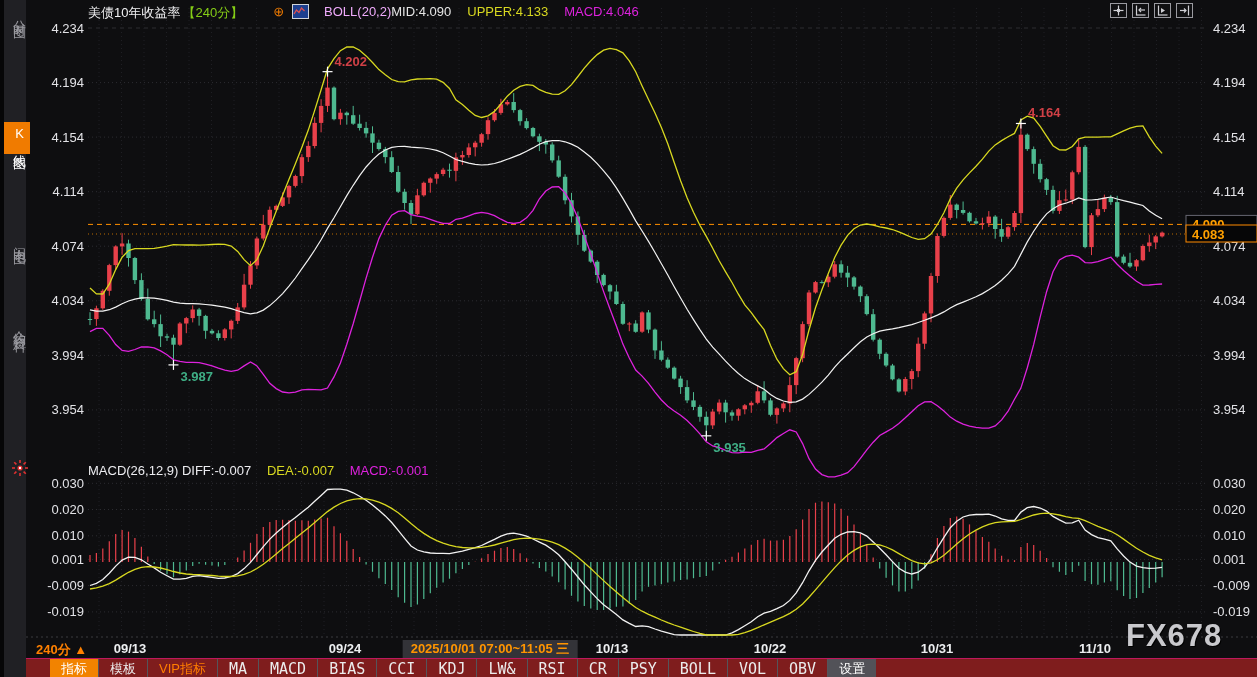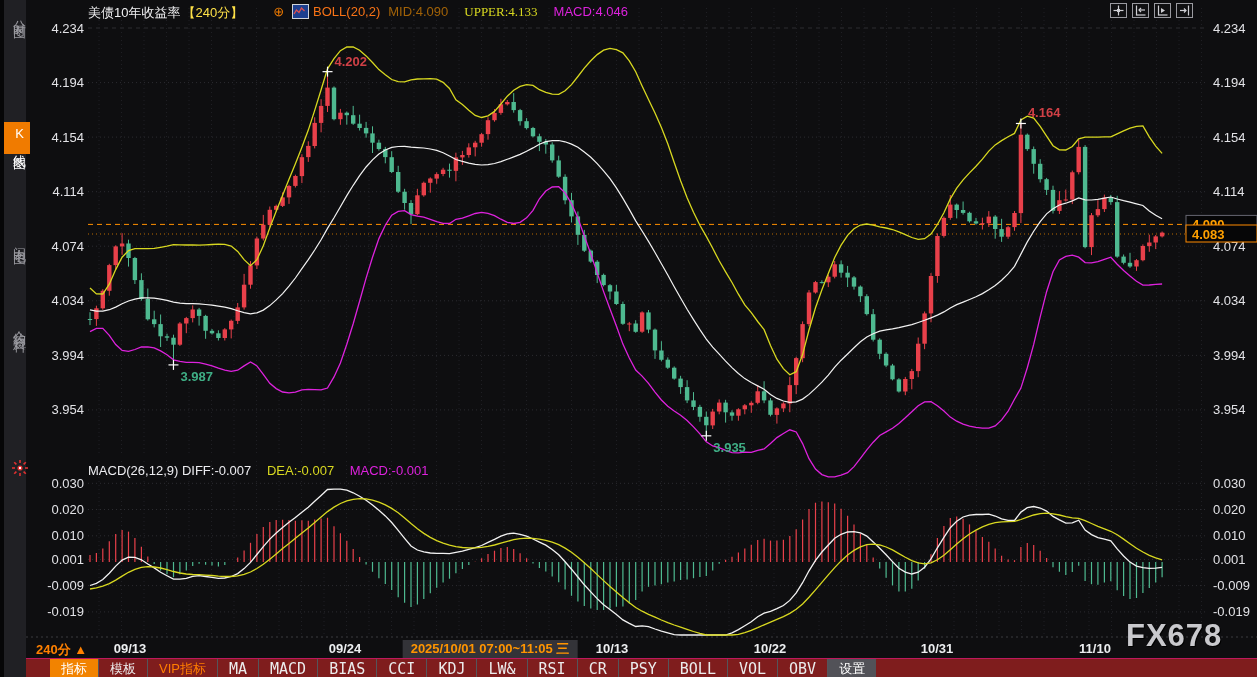--- a/index.html
+++ b/index.html
@@ -12,26 +12,26 @@
   .sidebar{position:absolute;left:0;top:0;width:26px;height:677px;background:#202024;
     border-left:4px solid #060607;box-sizing:border-box;z-index:5;}
   .side-tab{position:absolute;left:0;width:26px;writing-mode:vertical-rl;text-orientation:upright;
     color:#9a9aa0;font-size:13px;letter-spacing:3px;padding:4px 0;text-align:center;line-height:22px;}
   .side-tab.active{background:#f07b00;color:#ffffff;}
   .alert-icon{position:absolute;left:11px;top:459px;width:18px;height:18px;z-index:6;}
   
   .hdr{position:absolute;left:88px;top:4px;height:18px;display:flex;align-items:flex-start;z-index:4;
     font-size:13px;white-space:nowrap;}
   .hdr .t-title{color:#f0f0f2;}
-  .hdr .t-period{color:#fde047;margin-left:2px;}
+  .hdr .t-period{color:#84cc16;margin-left:2px;}
   .hdr .target{color:#f07b00;font-size:13px;margin-left:30px;}
   .hdr .mini-chart{width:15px;height:13px;margin-left:8px;background:#1d3f8f;border:1px solid #cfd3da;display:inline-block;}
-  .hdr .t-boll{color:#f97316;margin-left:4px;}
-  .hdr .t-mid{color:#a16207;margin-left:8px;}
-  .hdr .t-upper{color:#d8d820;margin-left:16px;font-family:Liberation Serif, serif;}
+  .hdr .t-boll{color:#f0abfc;margin-left:15px;}
+  .hdr .t-mid{color:#e5e5e5;}
+  .hdr .t-upper{color:#d8d820;margin-left:16px;}
   .hdr .t-lower{color:#dd22dd;margin-left:16px;}
   
   .tr-icons{position:absolute;top:3px;right:64px;display:flex;gap:5px;z-index:4;}
   .tr-icons .ibtn{width:17px;height:15px;background:#101012;border:1px solid #9a9aa0;
     display:flex;align-items:center;justify-content:center;box-sizing:border-box;}
   
   .macd-hdr{position:absolute;left:88px;top:463px;font-size:13px;white-space:nowrap;z-index:4;}
   .macd-hdr .m-main{color:#ececf0;}
   .macd-hdr .m-dea{color:#d8d820;margin-left:12px;}
   .macd-hdr .m-macd{color:#dd22dd;margin-left:12px;}

